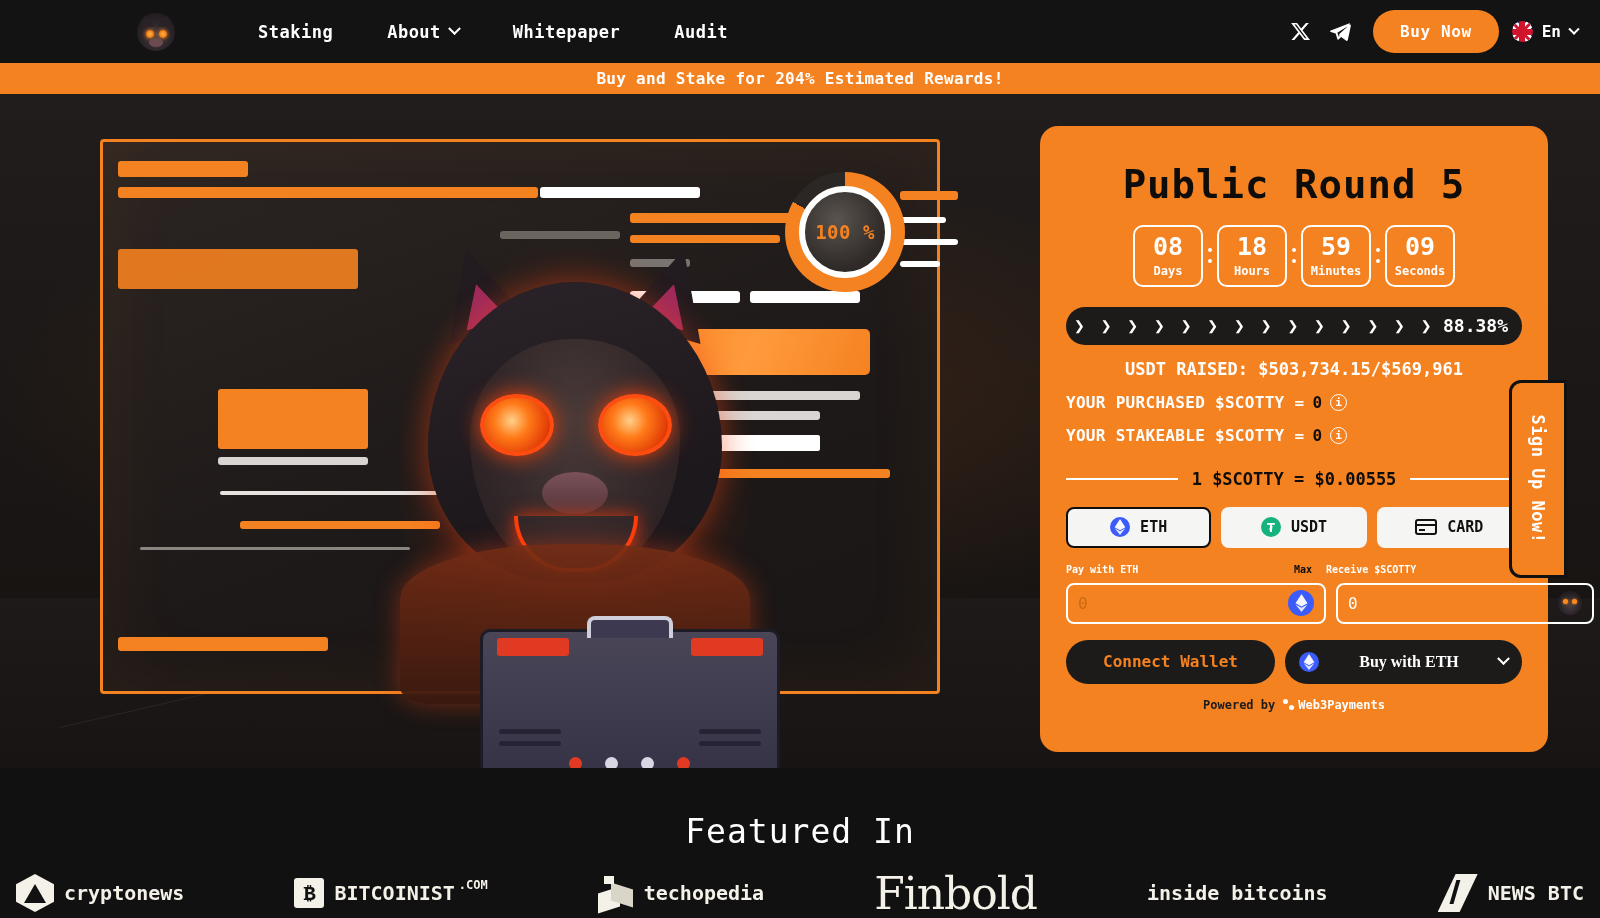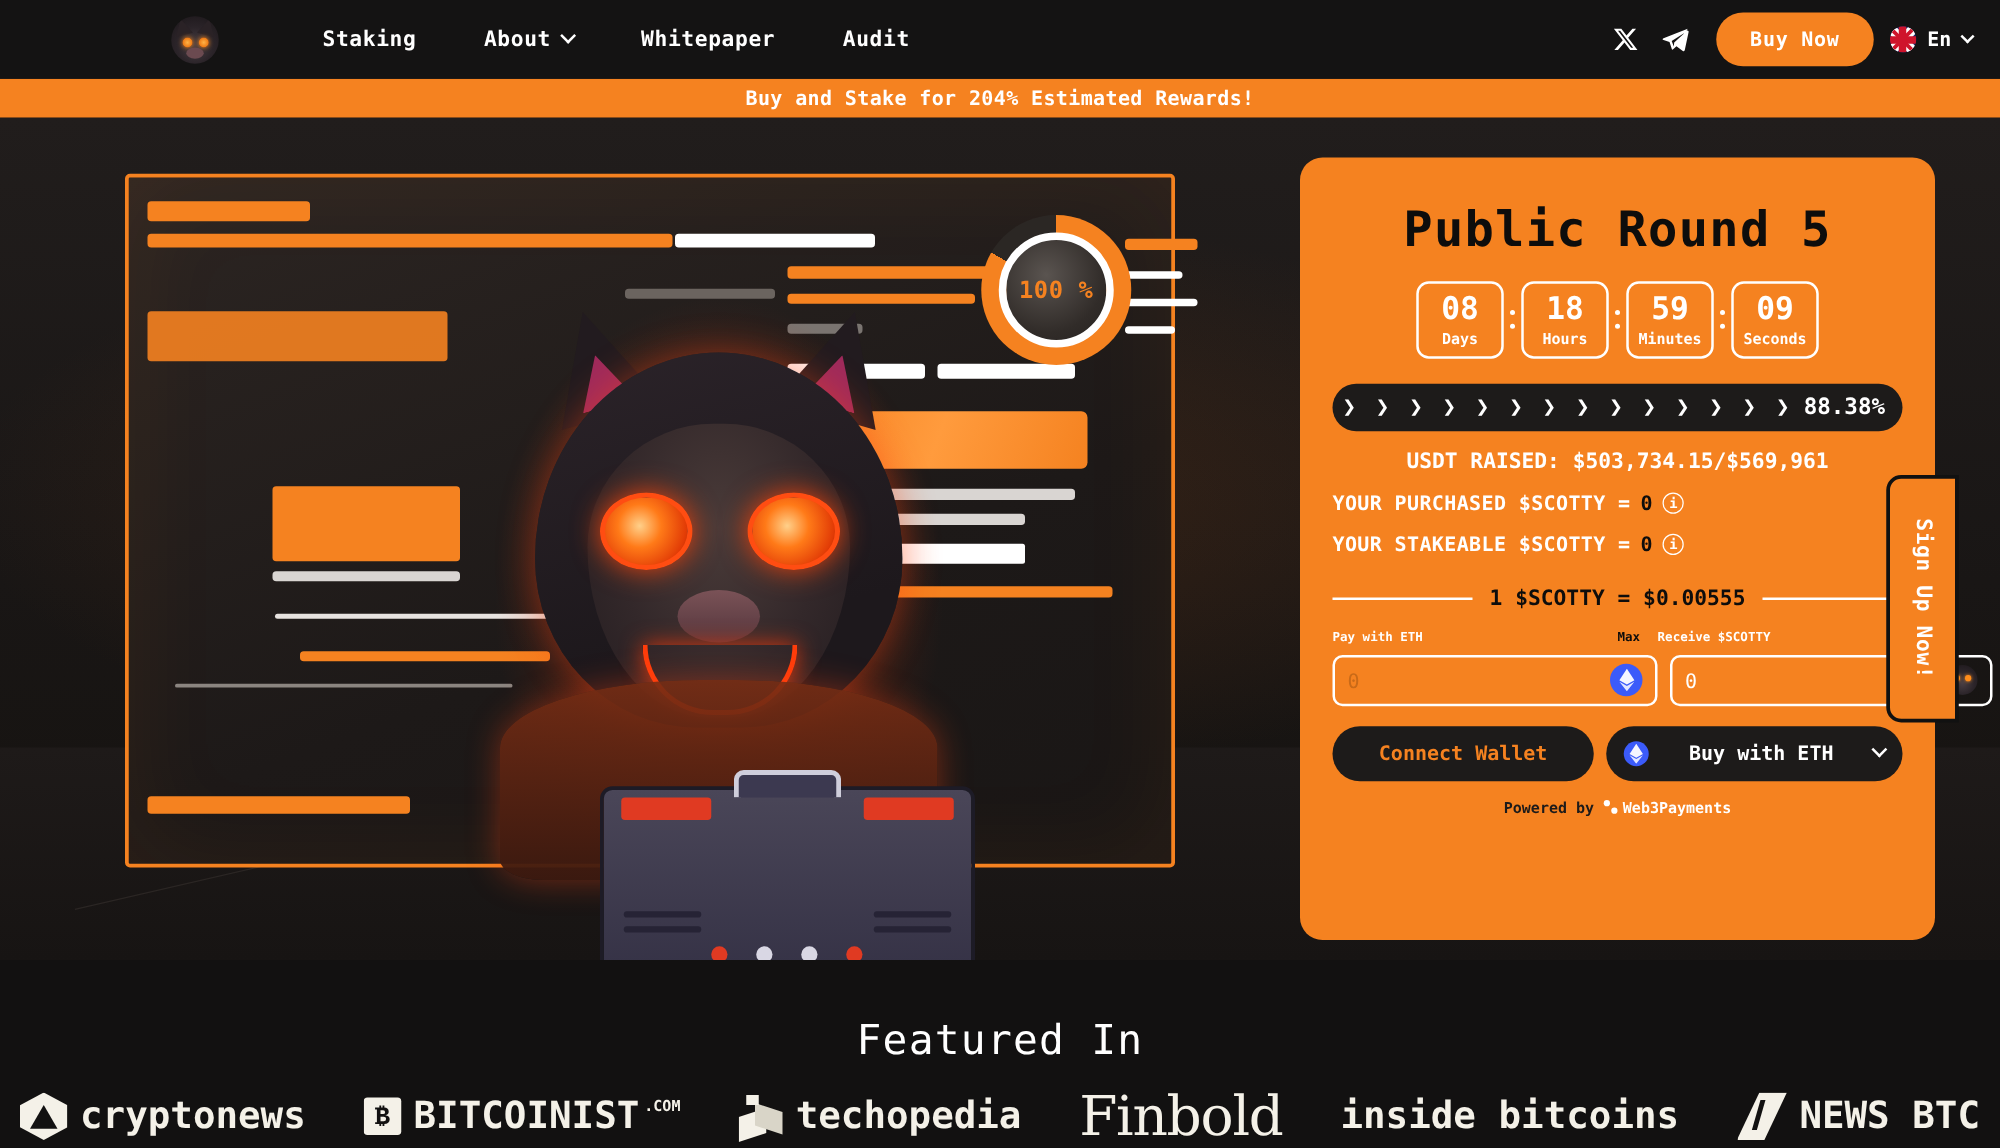--- a/index.html
+++ b/index.html
@@ -301,21 +301,21 @@
   .suffix .dog-ic i:first-child { left:5px; } .suffix .dog-ic i:last-child { right:5px; }
 
   .actions { display:flex; gap:10px; margin-top:16px; }
   .btn-dark {
     height:44px; border-radius:22px; background:#1d1b1a; border:none; cursor:pointer;
     display:flex; align-items:center; justify-content:center; gap:12px;
     font-family:inherit; font-size:16px; font-weight:700;
   }
   .btn-connect { flex:1; color:#F58220; }
   .btn-buy { flex:1; color:#fff; padding:0 14px; }
-  .btn-buy .lbl { flex:1; text-align:center; }
+  .btn-buy .lbl { flex:1; text-align:center;font-family:Liberation Serif, serif; }
   .chev-w {
     display:inline-block; width:9px; height:9px; flex:none;
     border-right:2px solid #fff; border-bottom:2px solid #fff;
     transform: rotate(45deg) translate(-2px,-2px);
   }
   .powered {
     display:flex; align-items:center; justify-content:center; gap:8px;
     margin-top:14px; font-size:12px; font-weight:700; color:#1d1b1a;
   }
   .powered .w3 { color:#fff; display:flex; align-items:center; gap:4px; }
@@ -346,21 +346,21 @@
   .featured h2 {
     text-align:center; color:#ffffff; font-size:33px; font-weight:400;
     letter-spacing:1px; padding-top:44px;
   }
   .logos {
     position:absolute; bottom:0; left:0; width:1600px; height:50px;
     display:flex; align-items:flex-end; justify-content:space-between;
     padding: 0 16px;
   }
   .logo-item { display:flex; align-items:center; gap:10px; color:#f4f1e8; overflow:hidden; height:50px; }
-  .logo-item .txt { font-size:30px; font-weight:700; line-height:1; white-space:nowrap; }
+  .logo-item .txt { font-size:20px; font-weight:700; line-height:1; white-space:nowrap; }
   .lg-mark { flex:none; }
   .mark-hex {
     width:38px; height:38px; background:#f4f1e8;
     clip-path: polygon(50% 0,100% 27%,100% 73%,50% 100%,0 73%,0 27%);
     position:relative;
   }
   .mark-hex::after {
     content:""; position:absolute; left:50%; top:26%; transform:translateX(-50%);
     width:0; height:0; border-left:11px solid transparent; border-right:11px solid transparent;
     border-bottom:19px solid #121111;
@@ -566,20 +566,39 @@
       <span class="zero">0</span>
       <span class="info-i">i</span>
     </div>
 
     <div class="rate-row">
       <span class="ln"></span>
       <span>1 $SCOTTY = $0.00555</span>
       <span class="ln"></span>
     </div>
 
+    <div class="pay-tabs">
+      <div class="pay-tab active">
+        <span class="eth-ic">
+          <svg width="12" height="16" viewBox="0 0 12 18" fill="#ffffff">
+              <path d="M6 0 0 9.2 6 12.6 12 9.2 6 0Z" opacity=".95"></path>
+              <path d="M6 13.8 0 10.4 6 18l6-7.6-6 3.4Z" opacity=".85"></path>
+            </svg>
+        </span>
+        <span>ETH</span>
+      </div>
+      <div class="pay-tab">
+        <span class="usdt-ic">₮</span>
+        <span>USDT</span>
+      </div>
+      <div class="pay-tab">
+        <span class="card-ic"></span>
+        <span>CARD</span>
+      </div>
+    </div>
 
     <div class="field-labels">
       <span class="a">Pay with ETH</span>
       <span class="mx">Max</span>
       <span class="b">Receive $SCOTTY</span>
     </div>
 
     <div class="inputs">
       <div class="inp">
         <input type="text" value="" placeholder="0" style="">

